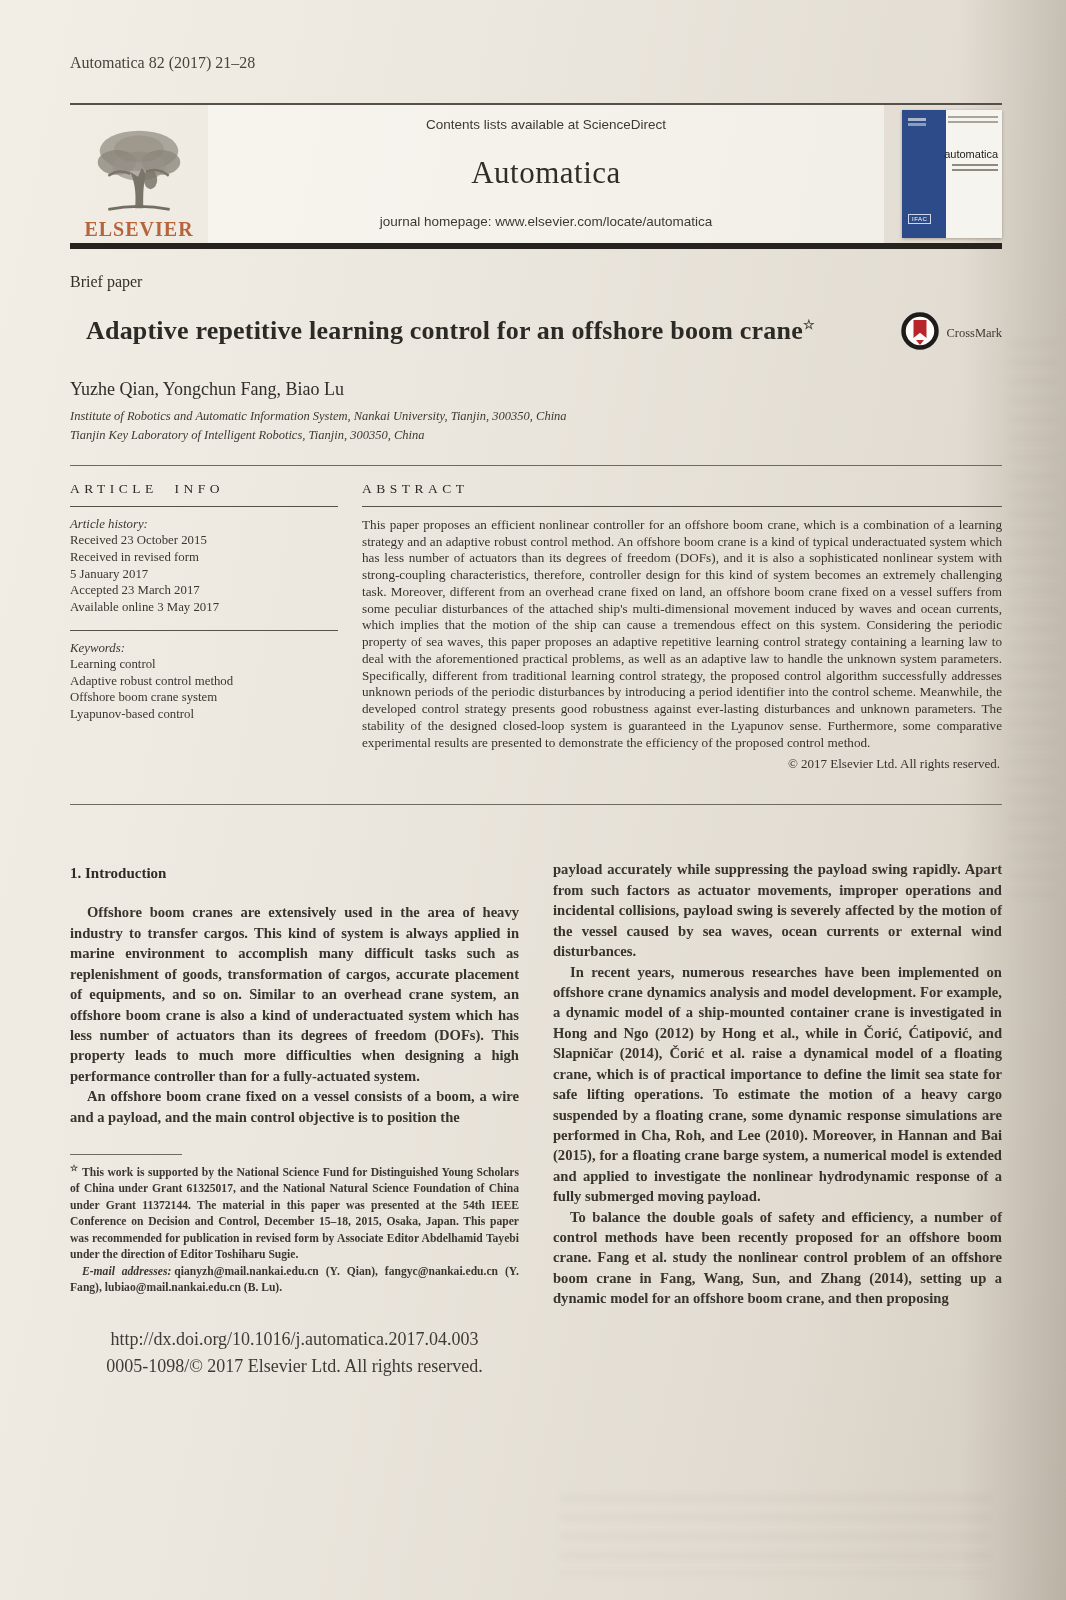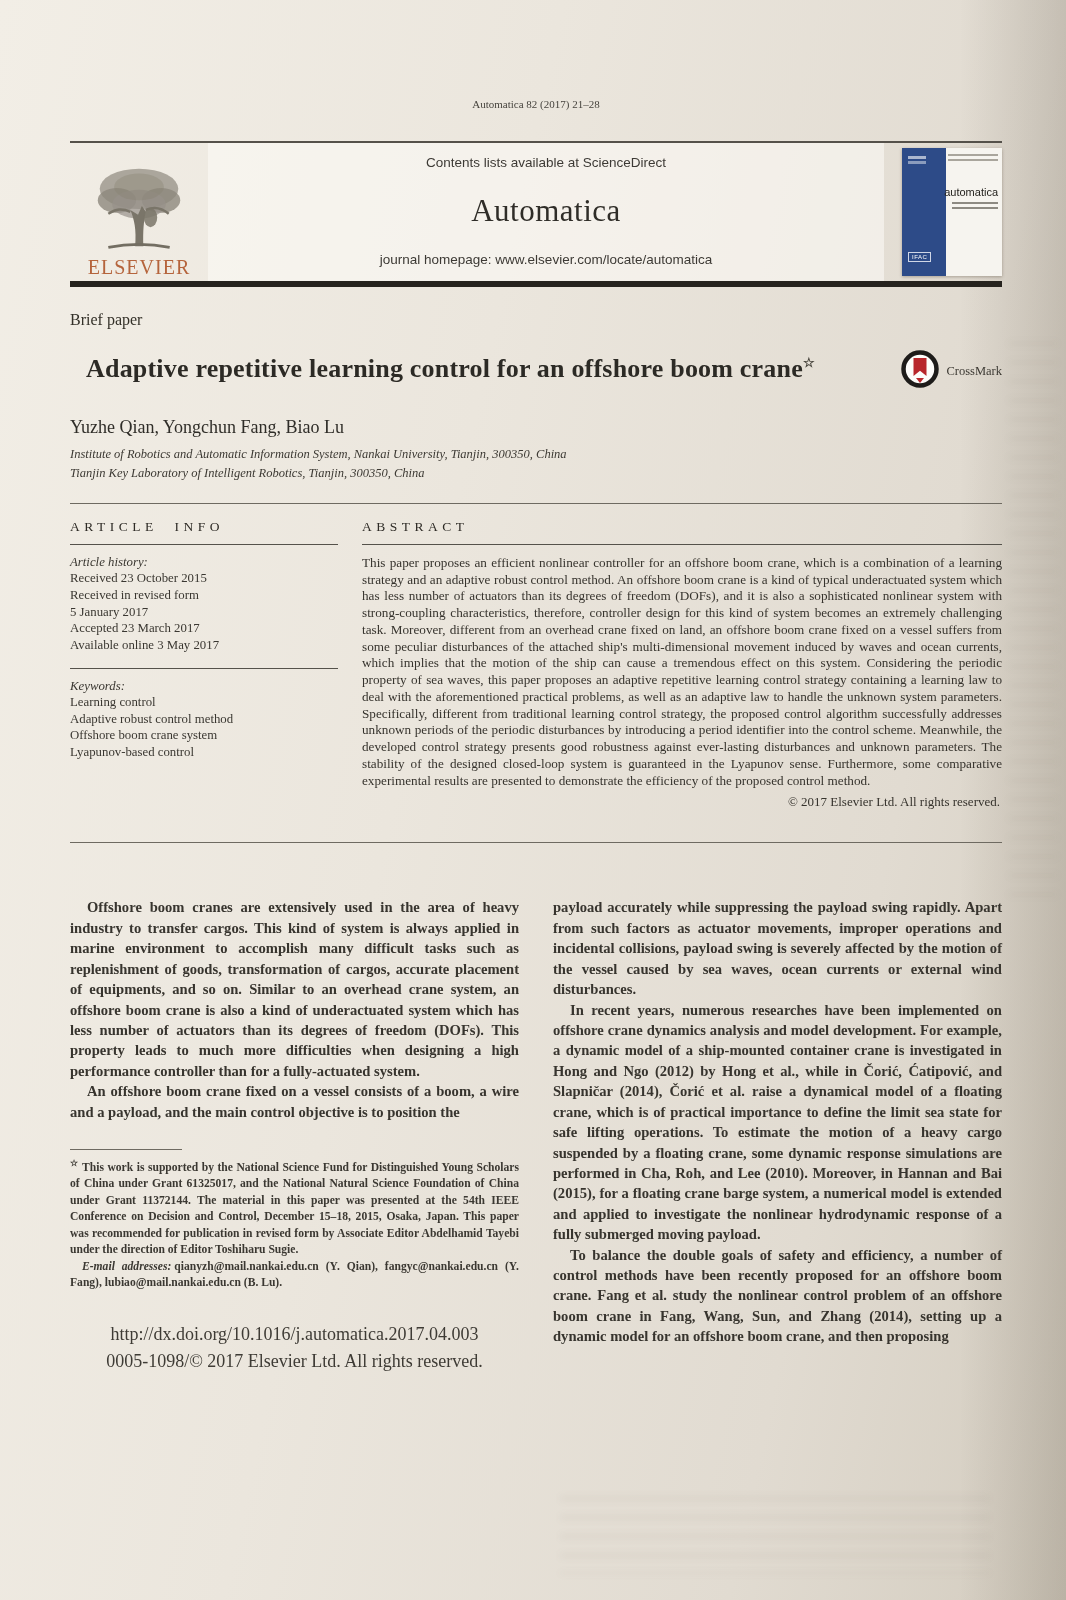--- a/index.html
+++ b/index.html
@@ -12,29 +12,29 @@
     padding:0 64px 0 70px;
     color:#38352f;
     background:
       linear-gradient(to right, rgba(0,0,0,0) 90%, rgba(85,75,60,0.20) 100%),
       linear-gradient(102deg, #f2eee6 0%, #ebe6dd 40%, #e1dbd1 76%, #d3ccbf 100%);
   }
   .ghost { position:absolute; pointer-events:none; opacity:.5;
     background:repeating-linear-gradient(to bottom, rgba(110,100,86,0.10) 0 7px, rgba(0,0,0,0) 7px 19px);
     filter:blur(3px);
   }
-  .citation { padding-top:98px; text-align:center; font-size:11px; color:#47443e; }
+  .citation { padding-top:54px; font-size:16px; color:#47443e; }
 
   
   .jheader {
     margin-top:31px; display:flex; align-items:stretch; height:138px;
     border-top:2px solid #55514a; border-bottom:6px solid #26231e;
   }
   .logo-area { width:138px; display:flex; flex-direction:column; align-items:center; justify-content:flex-end; padding:4px 0 2px; }
-  .elsevier-text { font-size:20px; letter-spacing:1px; color:#b5643c; margin-top:-2px; }
+  .elsevier-text { font-size:20px; letter-spacing:1px; color:#b5643c; margin-top:-2px;font-weight:bold; }
   .header-center { flex:1; background:rgba(253,251,247,0.55); display:flex; flex-direction:column; align-items:center; justify-content:space-between; padding:12px 10px 14px; }
   .contents-line, .homepage-line { font-family:"Liberation Sans","DejaVu Sans",sans-serif; font-size:13.5px; color:#3d3a35; }
   .journal-name { font-size:31px; color:#2f2d28; letter-spacing:0.5px; }
   .cover-area { width:118px; display:flex; align-items:center; justify-content:flex-end; }
   .cover { width:100px; height:128px; background:#f6f4ef; box-shadow:0 1px 3px rgba(60,50,35,0.35); position:relative; overflow:hidden; }
   .cover-spine { position:absolute; left:0; top:0; bottom:0; width:44%; background:#2d4b88; }
   .cover-ifac { position:absolute; left:6px; bottom:14px; font-family:"Liberation Sans",sans-serif; font-size:6px; color:#fff; border:1px solid #cfd6e6; padding:1px 3px; letter-spacing:.5px; }
   .cover-spine .sliver { position:absolute; left:6px; top:8px; width:18px; height:3px; background:rgba(255,255,255,0.6); box-shadow:0 5px 0 rgba(255,255,255,0.45); }
   .cover-title { position:absolute; right:4px; top:38px; font-family:"Liberation Sans",sans-serif; font-size:11px; color:#24221e; }
   .cover-lines { position:absolute; right:4px; top:54px; width:46px; }
@@ -182,20 +182,21 @@
       <hr class="sec-rule">
       <p class="abs-text">This paper proposes an efficient nonlinear controller for an offshore boom crane, which is a combination of a learning strategy and an adaptive robust control method. An offshore boom crane is a kind of typical underactuated system which has less number of actuators than its degrees of freedom (DOFs), and it is also a sophisticated nonlinear system with strong-coupling characteristics, therefore, controller design for this kind of system becomes an extremely challenging task. Moreover, different from an overhead crane fixed on land, an offshore boom crane fixed on a vessel suffers from some peculiar disturbances of the attached ship's multi-dimensional movement induced by waves and ocean currents, which implies that the motion of the ship can cause a tremendous effect on this system. Considering the periodic property of sea waves, this paper proposes an adaptive repetitive learning control strategy containing a learning law to deal with the aforementioned practical problems, as well as an adaptive law to handle the unknown system parameters. Specifically, different from traditional learning control strategy, the proposed control algorithm successfully addresses unknown periods of the periodic disturbances by introducing a period identifier into the control scheme. Meanwhile, the developed control strategy presents good robustness against ever-lasting disturbances and unknown parameters. The stability of the designed closed-loop system is guaranteed in the Lyapunov sense. Furthermore, some comparative experimental results are presented to demonstrate the efficiency of the proposed control method.</p>
       <div class="abs-copy">© 2017 Elsevier Ltd. All rights reserved.</div>
     </div>
   </div>
 
   <hr class="rule-full" style="margin-top:32px">
 
   <div class="body-cols">
     <div class="col">
+      <h2 class="intro-h">1. Introduction</h2>
       <p class="indent">Offshore boom cranes are extensively used in the area of heavy industry to transfer cargos. This kind of system is always applied in marine environment to accomplish many difficult tasks such as replenishment of goods, transformation of cargos, accurate placement of equipments, and so on. Similar to an overhead crane system, an offshore boom crane is also a kind of underactuated system which has less number of actuators than its degrees of freedom (DOFs). This property leads to much more difficulties when designing a high performance controller than for a fully-actuated system.</p>
       <p class="indent">An offshore boom crane fixed on a vessel consists of a boom, a wire and a payload, and the main control objective is to position the</p>
 
       <div class="footnote">
         <div class="fn-rule"></div>
         <p class="fn-text"><sup class="fn-star">☆</sup> <span>This work is supported by the National Science Fund for Distinguished Young Scholars of China under Grant 61325017, and the National Natural Science Foundation of China under Grant 11372144. The material in this paper was presented at the 54th IEEE Conference on Decision and Control, December 15–18, 2015, Osaka, Japan. This paper was recommended for publication in revised form by Associate Editor Abdelhamid Tayebi under the direction of Editor Toshiharu Sugie.</span></p>
         <p class="fn-email"><span class="lbl">E-mail addresses:</span><span>qianyzh@mail.nankai.edu.cn (Y. Qian), fangyc@nankai.edu.cn (Y. Fang), lubiao@mail.nankai.edu.cn (B. Lu).</span></p>
       </div>
 
       <div class="doi-block">

